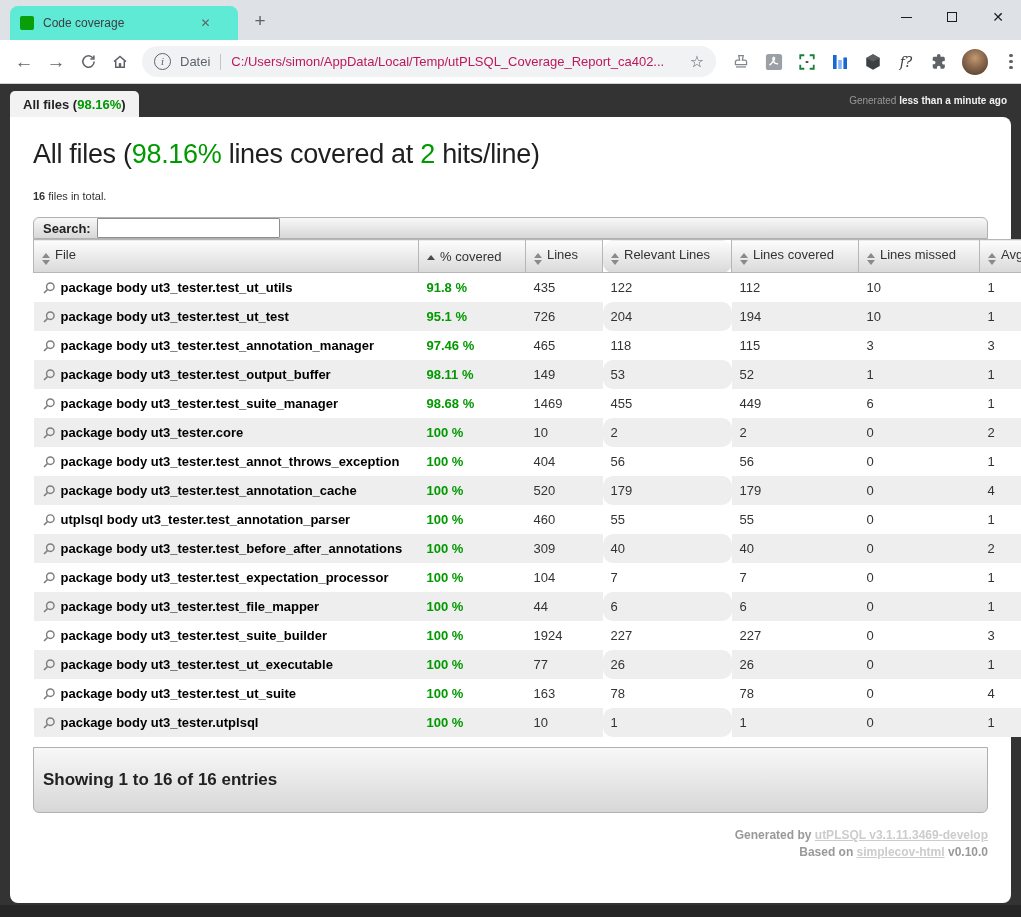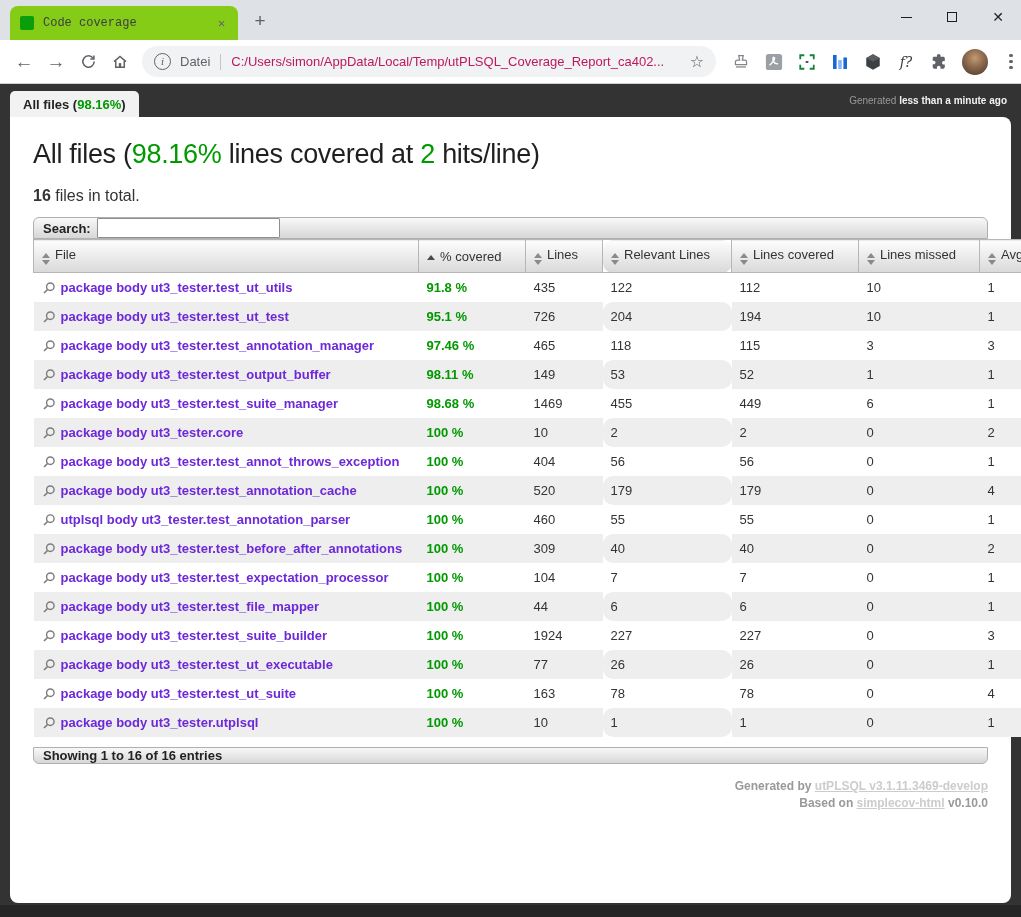--- a/index.html
+++ b/index.html
@@ -1,21 +1,21 @@
 <!DOCTYPE html>
 <html><head>
 <meta charset="utf-8">
 <style>
   html,body{margin:0;padding:0;}
   body{width:1021px;height:917px;overflow:hidden;font-family:"Liberation Sans","DejaVu Sans",sans-serif;background:#333;}
   .window{width:1021px;height:917px;display:flex;flex-direction:column;overflow:hidden;}
 
   
   .tabstrip{height:40px;background:#dee1e6;display:flex;align-items:flex-end;padding-left:10px;position:relative;flex:none;}
-  .btab{height:34px;width:228px;background:#84cc16;border-radius:8px 8px 0 0;display:flex;align-items:center;padding:0 8px 0 10px;box-sizing:border-box;font-family:Liberation Mono, monospace;}
+  .btab{height:34px;width:228px;background:#5eead4;border-radius:8px 8px 0 0;display:flex;align-items:center;padding:0 24px 0 10px;box-sizing:border-box;}
   .favicon{width:14px;height:14px;background:#0a9e0a;border-radius:2px;flex:none;}
   .btab-title{flex:1;font-size:12px;color:#3c4043;margin-left:9px;white-space:nowrap;overflow:hidden;}
   .tab-close{width:17px;height:17px;display:flex;align-items:center;justify-content:center;color:#5f6368;font-size:12px;border-radius:50%;}
   .newtab{width:28px;height:28px;margin:0 0 5px 8px;display:flex;align-items:center;justify-content:center;color:#5f6368;font-size:19px;}
   .wctrl{position:absolute;top:0;right:0;height:34px;display:flex;}
   .wbtn{width:46px;height:34px;display:flex;align-items:center;justify-content:center;color:#1b1d1f;}
   .min-glyph{display:block;width:11px;height:1px;background:#1b1d1f;}
   .max-glyph{display:block;width:10px;height:10px;border:1px solid #1b1d1f;box-sizing:border-box;}
   .close-glyph{font-size:14px;line-height:1;}
 
@@ -38,43 +38,43 @@
   .page{flex:1;background:#333;padding:0 10px;box-sizing:border-box;overflow:hidden;}
   .strip{height:33px;position:relative;display:flex;align-items:center;justify-content:flex-end;}
   .report-tab{position:absolute;left:0;bottom:0;background:#f2f2f2;border-radius:5px 5px 0 0;padding:6px 13px 5px;font-size:13px;font-weight:bold;color:#222;}
   .timestamp{font-size:10px;color:#999;padding-right:4px;}
   .timestamp b{color:#f2f2f2;}
   .green{color:#009900;}
   .red{color:#990000;}
 
   .content{background:#fff;border-radius:0 8px 8px 8px;padding:16px 23px 18px;box-sizing:border-box;min-height:786px;}
   h1{font-size:27px;font-weight:400;color:#1f1f1f;margin:6px 0 16px;letter-spacing:-.3px;}
-  .summary{font-size:16px;color:#333;line-height:20px;margin-bottom:11px;}
+  .summary{font-size:11px;color:#333;line-height:20px;margin-bottom:11px;}
 
   .table-wrap{margin-top:2px;}
   .dt-search{background:linear-gradient(#f8f8f8,#d7d7d7);border:1px solid #b0b0b0;border-radius:6px 6px 0 0;padding:0 9px;display:flex;align-items:center;}
   .dt-search label{font-size:13px;font-weight:bold;color:#222;margin-right:6px;}
   .dt-search input{width:183px;height:20px;border:1px solid #8f8f8f;border-radius:1px;font-size:12px;padding:0 4px;box-sizing:border-box;background:#fff;}
 
   table.cov{width:955px;border-collapse:collapse;table-layout:fixed;font-size:13px;color:#333;}
   table.cov th{background:linear-gradient(#fdfdfd,#d9d9d9);border:1px solid #b6b6b6;text-align:left;font-weight:400;padding:7px 8px;white-space:nowrap;overflow:hidden;}
   table.cov td{padding:6px 8px;vertical-align:middle;line-height:17px;overflow:hidden;}
   .w-file{width:368px;} .w-pct{width:90px;} .w-lines{width:60px;} .w-rel{width:112px;border-radius:10px;} .w-cov{width:110px;} .w-mis{width:104px;} .w-avg{width:111px;}
   .row-a{background:#fff;} .row-b{background:#eee;}
-  .file-link{color:#6d28d9;font-weight:bold;text-decoration:none;}
+  .file-link{color:#000000;font-weight:bold;text-decoration:none;}
   .mag-icon{vertical-align:-3px;margin-right:5px;}
   .pct{font-weight:bold;}
 
   .sort-icon{display:inline-flex;flex-direction:column;gap:2px;margin-right:5px;vertical-align:1px;}
   .sort-icon i{display:block;width:0;height:0;}
   .tu{border-left:4px solid transparent;border-right:4px solid transparent;border-bottom:5px solid #8a8a8a;}
   .td{border-left:4px solid transparent;border-right:4px solid transparent;border-top:5px solid #8a8a8a;}
   .sort-asc .tu{border-bottom-color:#4a4a4a;}
 
-  .dt-info{margin-top:10px;background:linear-gradient(#f8f8f8,#d7d7d7);border:1px solid #b0b0b0;border-radius:0 0 6px 6px;padding:0 9px;font-size:13px;font-weight:bold;color:#222;width:955px;box-sizing:border-box;}
+  .dt-info{margin-top:10px;background:linear-gradient(#f8f8f8,#d7d7d7);border:1px solid #b0b0b0;border-radius:0 0 6px 6px;padding:22px 9px;font-size:17px;font-weight:bold;color:#222;width:955px;box-sizing:border-box;}
 
   .report-footer{margin-top:14px;text-align:right;font-size:12px;font-weight:bold;color:#999;line-height:17px;}
   .report-footer a{color:#ccc;text-decoration:underline;}
 
   .sliver{height:12px;background:#262626;flex:none;}
 </style>
 </head>
 <body>
 
 <div class="window">

